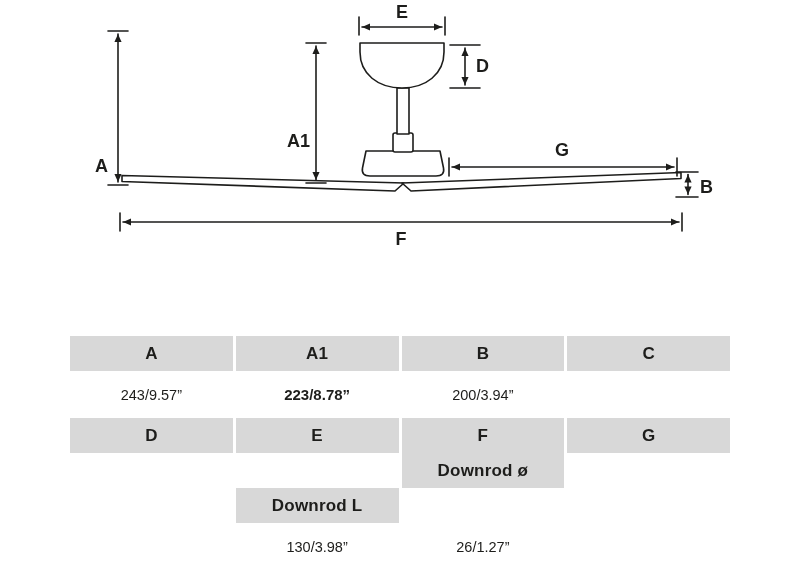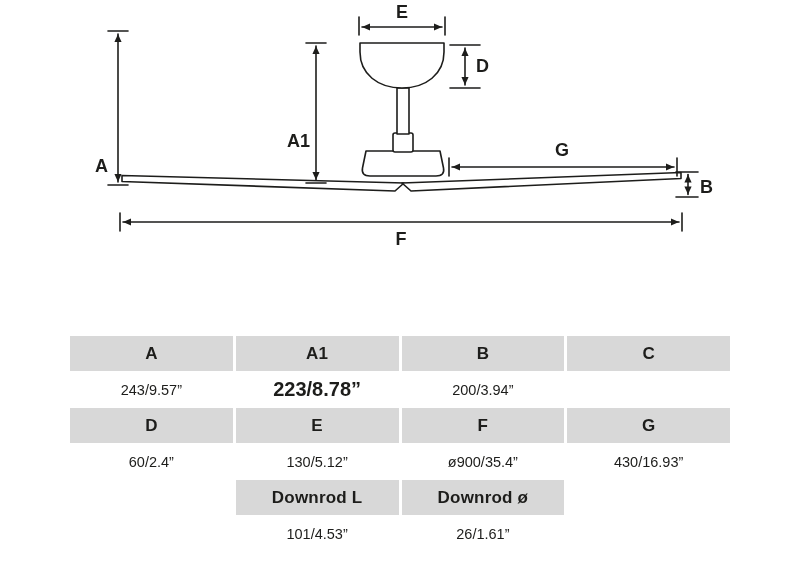--- a/index.html
+++ b/index.html
@@ -9,25 +9,25 @@
   .diagram-wrap { width: 800px; height: 300px; }
 
   .table-wrap { width: 660px; margin: 36px 0 0 70px; }
   .t-row { display: grid; grid-template-columns: repeat(4, 1fr); column-gap: 3px; }
   .h-cell {
     background: #d8d8d8; height: 35px;
     display: flex; align-items: center; justify-content: center;
     font-weight: bold; font-size: 17px; color: #1d1d1b; letter-spacing: 0.2px;
   }
   .v-cell {
-    height: 37px;
+    height: 47px;
     display: flex; align-items: center; justify-content: center;
     font-size: 14.5px; color: #1d1d1b;
   }
-  .v-cell.bold { font-weight: bold; font-size: 20px; }
+  .v-cell.bold { font-weight: bold; font-size: 15px; }
   .col2 { grid-column: 2; }
   .col3 { grid-column: 3; }
 
   svg text { font-family: "Liberation Sans", sans-serif; font-weight: bold; font-size: 18px; fill: #1d1d1b; }
 </style>
 </head>
 <body>
 
 <div class="page">
 
@@ -111,30 +111,24 @@
       <div class="v-cell bold">223/8.78”</div>
       <div class="v-cell">200/3.94”</div>
     </div>
 
     <div class="t-row">
       <div class="h-cell">D</div>
       <div class="h-cell">E</div>
       <div class="h-cell">F</div>
       <div class="h-cell">G</div>
     </div>
-    <div class="t-row">
-      <div class="v-cell">60/2.4”</div>
-      <div class="v-cell">130/5.12”</div>
-      <div class="v-cell">ø900/35.4”</div>
-      <div class="v-cell">430/16.93”</div>
-    </div>
 
     <div class="t-row">
+      <div class="h-cell col3">Downrod ø</div>
       <div class="h-cell col2">Downrod L</div>
-      <div class="h-cell col3">Downrod ø</div>
     </div>
     <div class="t-row">
-      <div class="v-cell col2">101/4.53”</div>
-      <div class="v-cell col3">26/1.61”</div>
+      <div class="v-cell col2">130/3.98”</div>
+      <div class="v-cell col3">26/1.27”</div>
     </div>
 
   </div>
 </div>
 
 </body></html>

